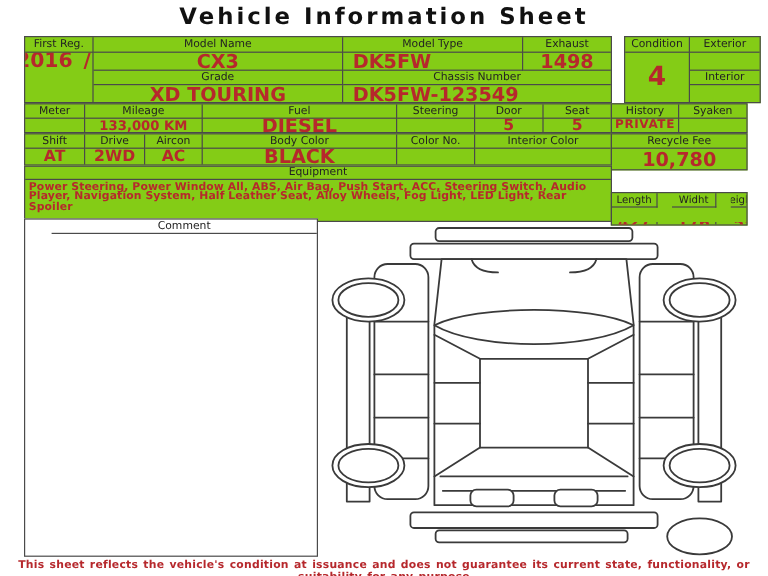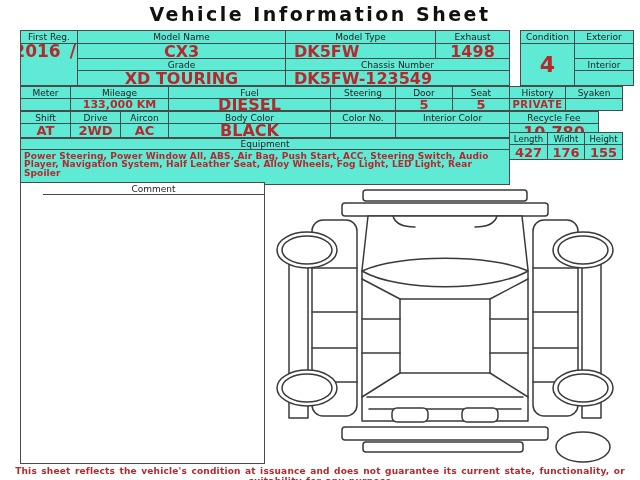--- a/index.html
+++ b/index.html
@@ -1,21 +1,21 @@
 <!DOCTYPE html>
 <html><head>
 <meta charset="utf-8">
 <style>
   html,body{margin:0;padding:0;background:#fff;}
   .sheet{position:relative;width:640px;height:480px;background:#fff;overflow:hidden;
          font-family:"DejaVu Sans","Liberation Sans",sans-serif;color:#222;}
   .abs{position:absolute;box-sizing:border-box;}
   .title{top:3px;left:0;width:640px;text-align:center;font-size:19px;font-weight:600;
          letter-spacing:2.5px;color:#111;}
-  .grid{display:grid;border:1.5px solid #4a4a4a;background:#5eead4;}
+  .grid{display:grid;border:1.5px solid #4a4a4a;background:#84cc16;}
   .cell{display:flex;align-items:center;justify-content:center;overflow:hidden;
         box-sizing:border-box;white-space:nowrap;}
   .br{border-right:1px solid #4a4a4a;}
   .bb{border-bottom:1px solid #4a4a4a;}
   .lbl{font-size:9px;color:#222;}
   .lbl-s{font-size:8.5px;color:#222;}
   .val{color:#b6282c;font-weight:600;}
   .v22{font-size:22px;}
   .v17{font-size:17px;}
   .v16{font-size:16px;}
@@ -109,34 +109,34 @@
     <div class="cell br bb lbl">Color No.</div>
     <div class="cell bb lbl">Interior Color</div>
     <div class="cell br val v13">AT</div>
     <div class="cell br val v13">2WD</div>
     <div class="cell br val v13">AC</div>
     <div class="cell br val v16">BLACK</div>
     <div class="cell br val v13"></div>
     <div class="cell val v13"></div>
   </div>
 
-  <div class="abs grid" style="left:509px;top:111px;width:90px;height:31px;
+  <div class="abs grid" style="left:509px;top:111px;width:114px;height:31px;
               grid-template-columns:1fr;grid-template-rows:12px 1fr;">
     <div class="cell bb lbl">Recycle Fee</div>
     <div class="cell val v16">10,780</div>
   </div>
 
   <div class="abs grid" style="left:20px;top:138px;width:490px;height:47px;
               grid-template-columns:1fr;grid-template-rows:11px 1fr;">
     <div class="cell bb lbl">Equipment</div>
     <div class="cell eq-text">Power Steering, Power Window All, ABS, Air Bag, Push Start, ACC, Steering Switch, Audio Player, Navigation System, Half Leather Seat, Alloy Wheels, Fog Light, LED Light, Rear Spoiler</div>
   </div>
 
-  <div class="abs grid" style="left:509px;top:132px;width:114px;height:28px;
-              grid-template-columns:38px 37px 1fr;grid-template-rows:12px 1fr;">
+  <div class="abs grid" style="left:509px;top:160px;width:114px;height:28px;
+              grid-template-columns:38px 37px 1fr;grid-template-rows:12px 1fr;gap:12px;">
     <div class="cell br bb lbl-s">Length</div>
     <div class="cell br bb lbl-s">Widht</div>
     <div class="cell bb lbl-s">Height</div>
     <div class="cell br val v13">427</div>
     <div class="cell br val v13">176</div>
     <div class="cell val v13">155</div>
   </div>
 
   <div class="abs notebox" style="left:20px;top:182px;width:245px;height:282px;padding-left:22px;">
     <div class="hdr">Comment</div>

